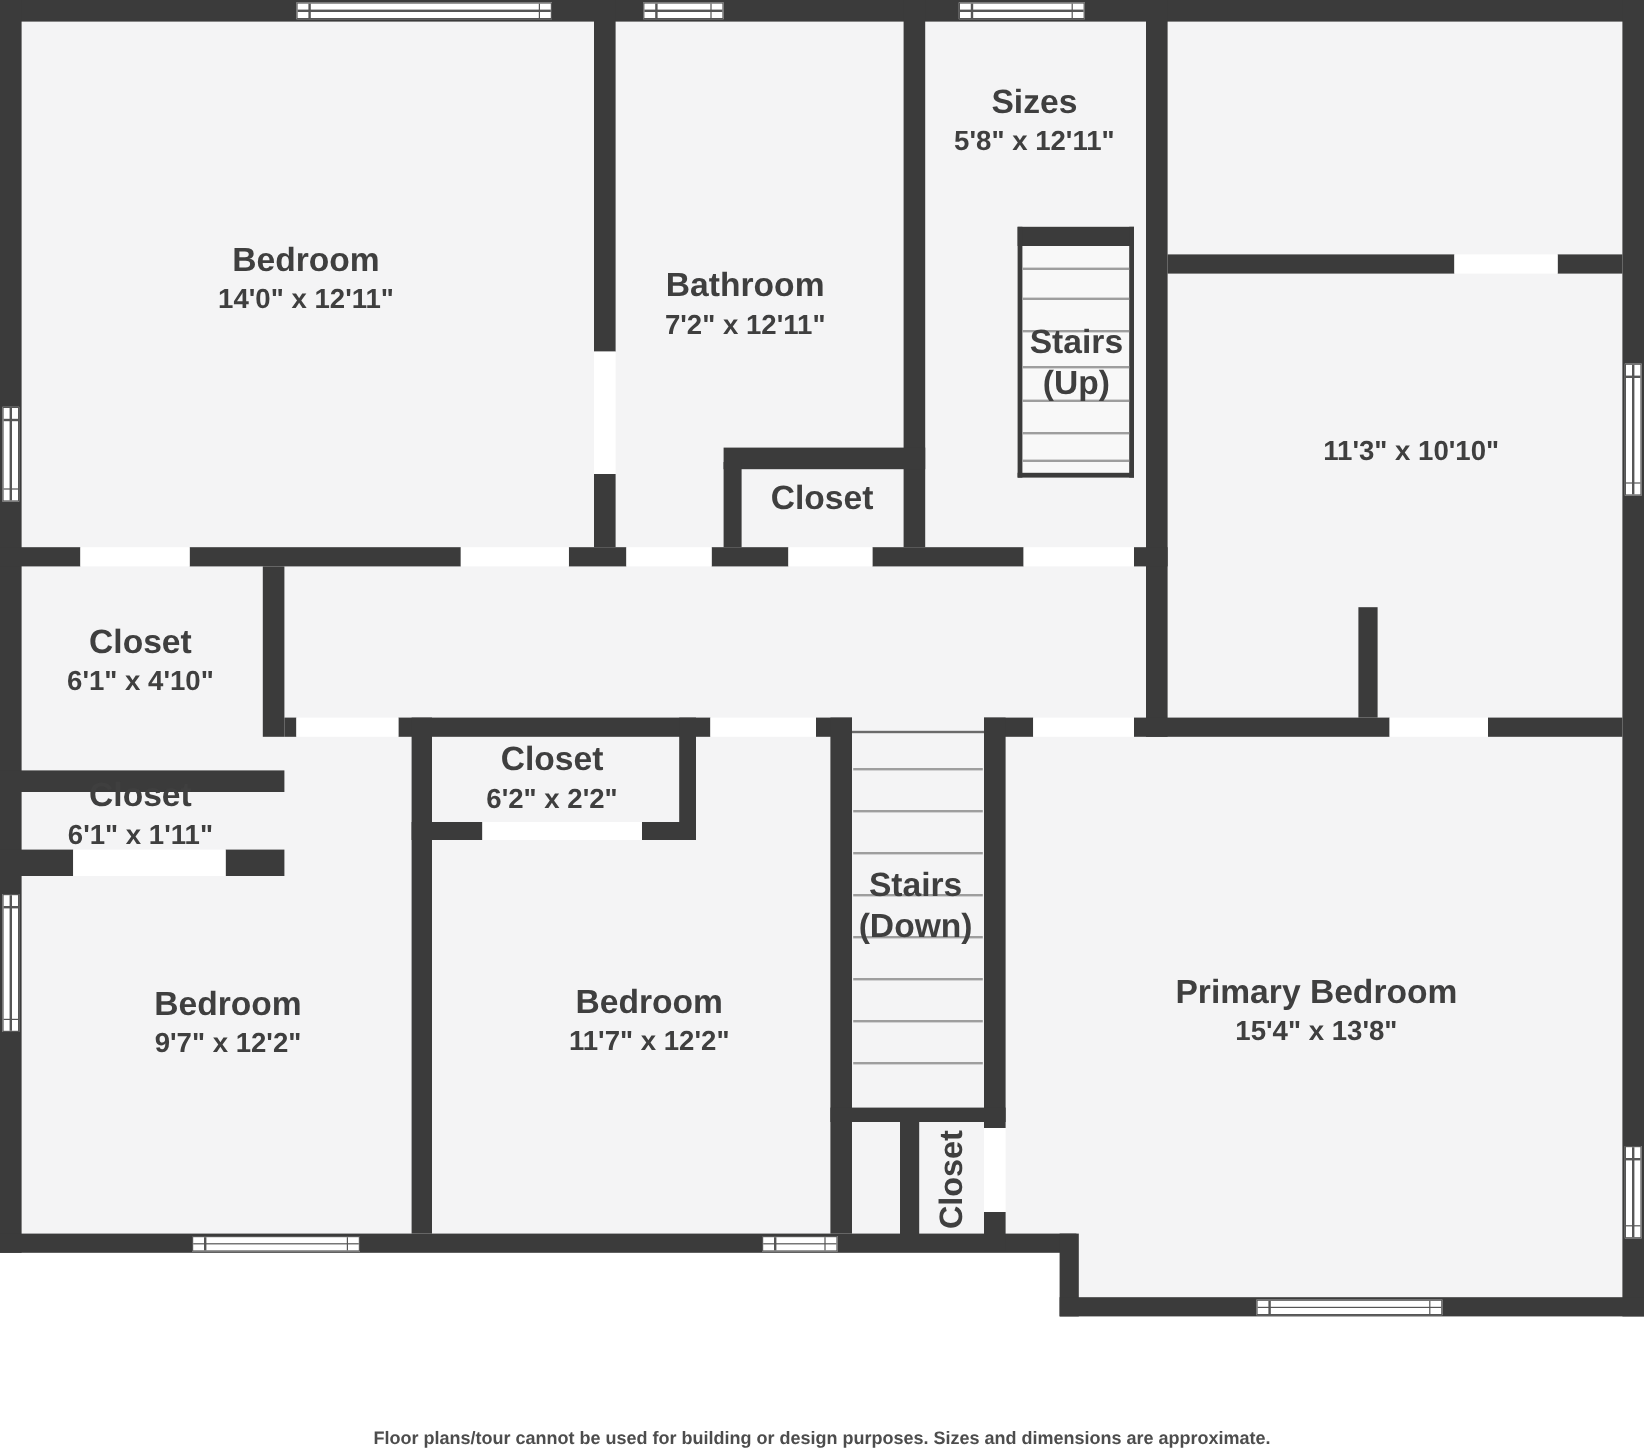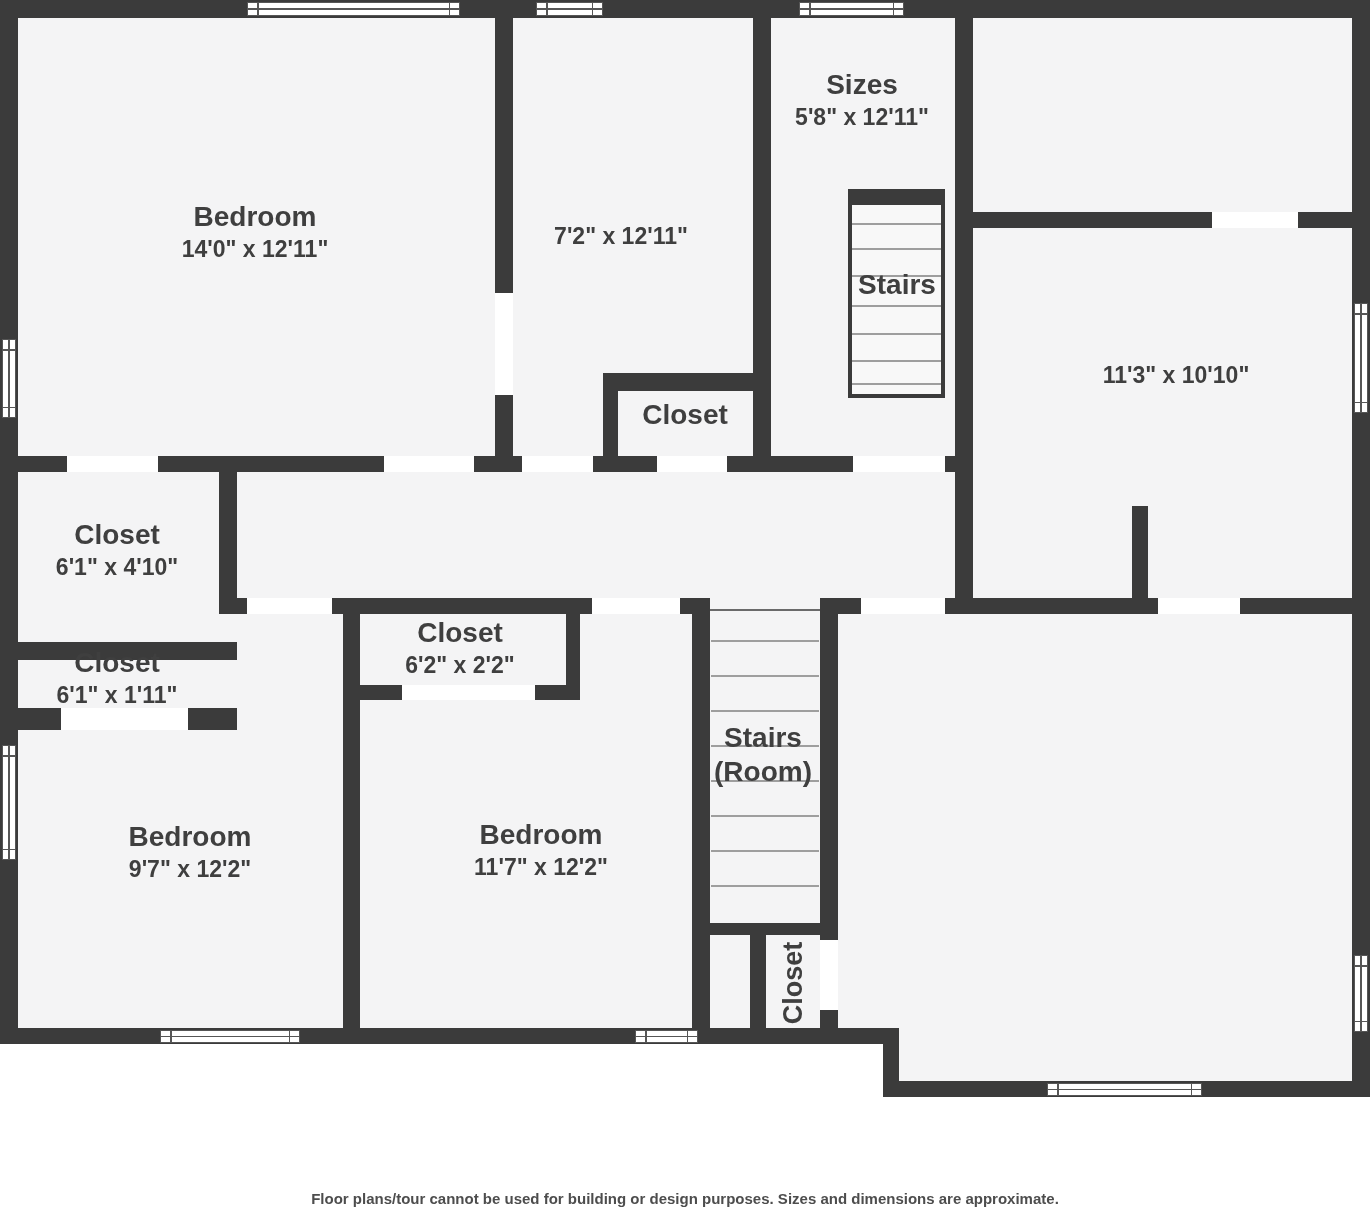--- a/index.html
+++ b/index.html
@@ -162,28 +162,30 @@
       <div class="rect tread" style="left: 711px; top: 850px; width: 108px; height: 1.5px; background: rgb(158, 158, 158);"></div>
       <div class="rect tread" style="left: 711px; top: 885px; width: 108px; height: 1.5px; background: rgb(158, 158, 158);"></div>
     </div>
 
   <div id="labels">
     <div class="label" style="left:95px;top:200px;width:320px">
       <div class="room-name">Bedroom</div>
       <div class="room-dims">14'0" x 12'11"</div>
     </div>
     <div class="label" style="left:461px;top:221px;width:320px">
+      <div class="room-name">Bathroom</div>
       <div class="room-dims">7'2" x 12'11"</div>
     </div>
     <div class="label" style="left:702px;top:68px;width:320px">
       <div class="room-name">Sizes</div>
       <div class="room-dims">5'8" x 12'11"</div>
     </div>
     <div class="label" style="left:737px;top:268px;width:320px">
       <div class="room-name">Stairs</div>
+      <div class="room-name">(Up)</div>
     </div>
     <div class="label" style="left:1016px;top:360px;width:320px">
       <div class="room-dims">11'3" x 10'10"</div>
     </div>
     <div class="label" style="left:525px;top:398px;width:320px">
       <div class="room-name">Closet</div>
     </div>
     <div class="label" style="left:-43px;top:518px;width:320px">
       <div class="room-name">Closet</div>
       <div class="room-dims">6'1" x 4'10"</div>
@@ -191,29 +193,33 @@
     <div class="label" style="left:-43px;top:646px;width:320px">
       <div class="room-name">Closet</div>
       <div class="room-dims">6'1" x 1'11"</div>
     </div>
     <div class="label" style="left:300px;top:616px;width:320px">
       <div class="room-name">Closet</div>
       <div class="room-dims">6'2" x 2'2"</div>
     </div>
     <div class="label" style="left:603px;top:721px;width:320px">
       <div class="room-name">Stairs</div>
-      <div class="room-name">(Room)</div>
+      <div class="room-name">(Down)</div>
     </div>
     <div class="label" style="left:30px;top:820px;width:320px">
       <div class="room-name">Bedroom</div>
       <div class="room-dims">9'7" x 12'2"</div>
     </div>
     <div class="label" style="left:381px;top:818px;width:320px">
       <div class="room-name">Bedroom</div>
       <div class="room-dims">11'7" x 12'2"</div>
     </div>
+    <div class="label" style="left:937px;top:810px;width:320px">
+      <div class="room-name">Primary Bedroom</div>
+      <div class="room-dims">15'4" x 13'8"</div>
+    </div>
     <div class="label rot" style="left:721px;top:968px;width:140px;height:30px">
       <div class="room-name" style="font-size:27px">Closet</div>
     </div>
   </div>
 
   <div id="disclaimer">Floor plans/tour cannot be used for building or design purposes. Sizes and dimensions are approximate.</div>
 </div>
 
 </body></html>

